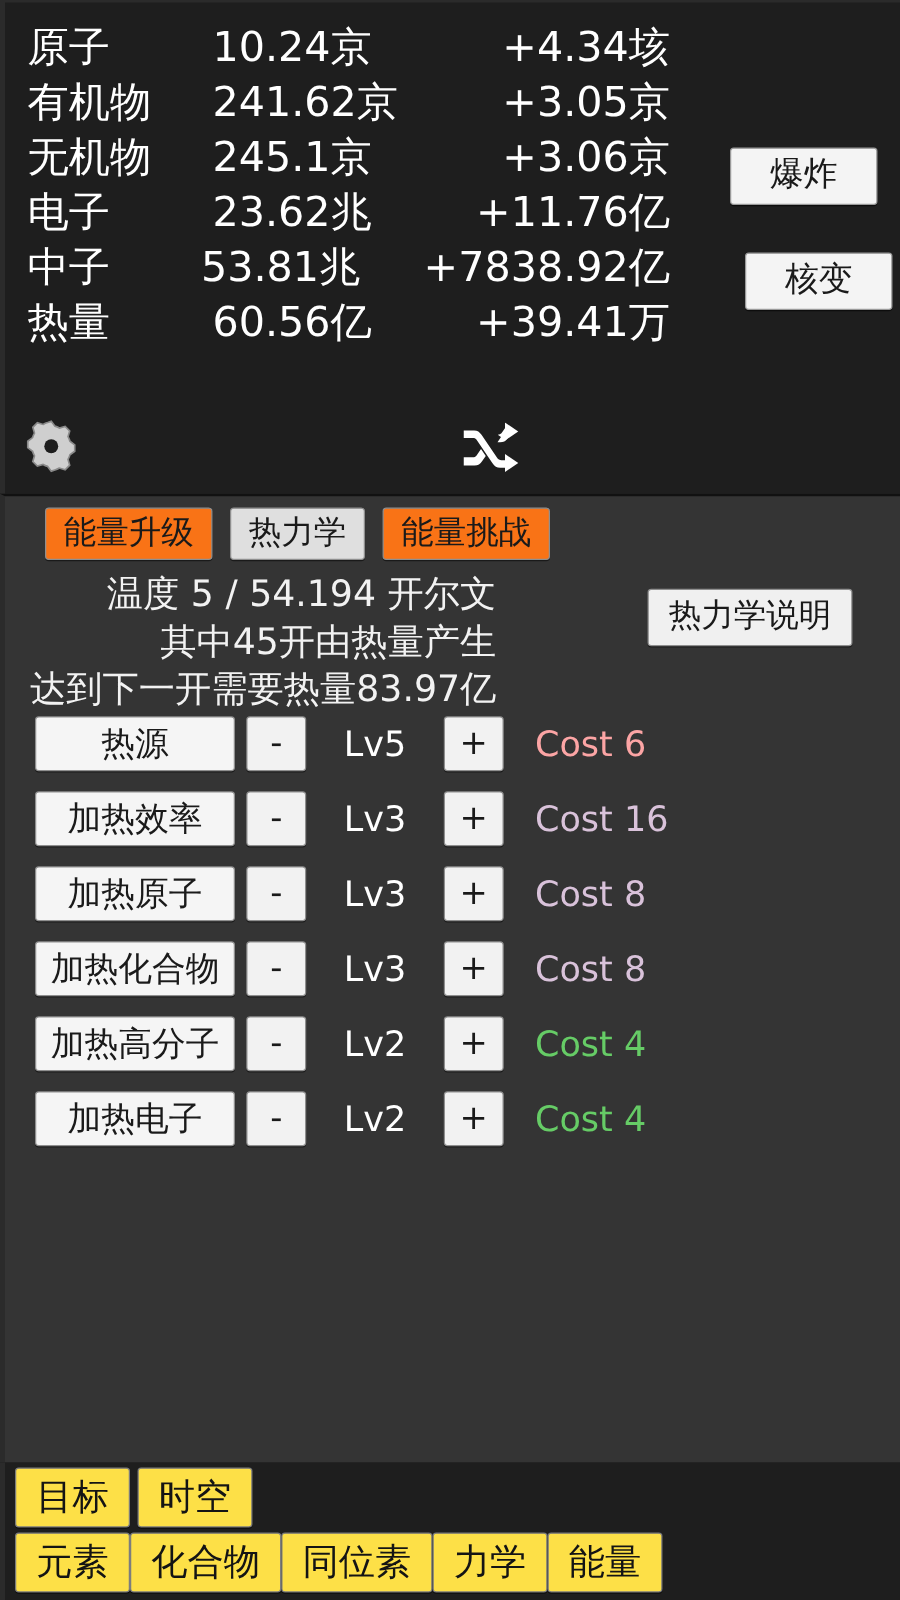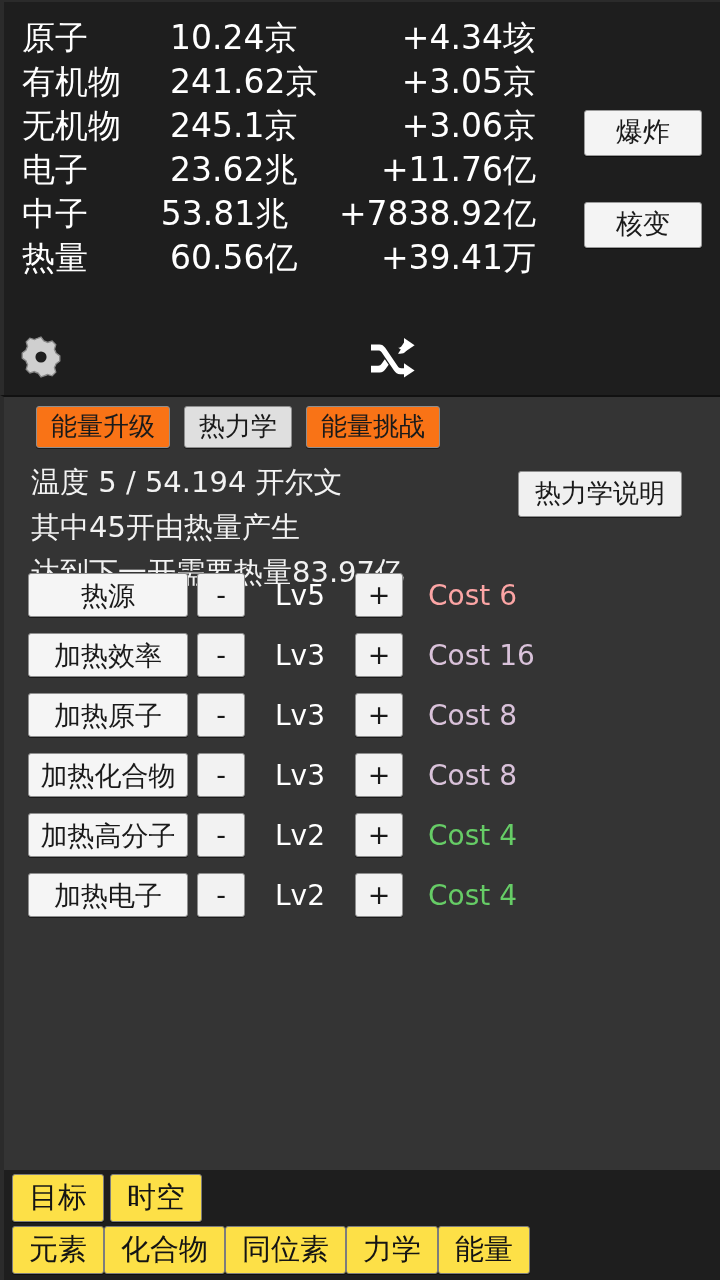--- a/index.html
+++ b/index.html
@@ -77,22 +77,22 @@
     border: 1px solid #9a9a9a;
     border-radius: 3px;
     color: #1a1a1a;
     font-size: 27px;
     line-height: 42px;
     text-align: center;
     box-shadow: 0 1px 0 rgba(0,0,0,.55);
     cursor: pointer;
     user-select: none;
   }
-  .side-btn.explode { right: 18px; top: 108px; }
-  .side-btn.fission { right: 18px; top: 200px; }
+  .side-btn.explode { right: 18px; top: 116px; }
+  .side-btn.fission { right: 6px; top: 200px; }
 
   
   .icon-row {
     position: absolute;
     left: 0;
     right: 0;
     top: 332px;
     height: 62px;
   }
   .gear-icon {
@@ -153,21 +153,21 @@
   
   .thermo-info {
     position: absolute;
     left: 18px;
     top: 58px;
     color: #f2f2f2;
     font-size: 29px;
     line-height: 36px;
     white-space: nowrap;
   }
-  .thermo-info div { margin: 9px; padding: 0; }
+  .thermo-info div { margin: 2px; padding: 0; text-align: right; }
 
   .help-btn {
     position: absolute;
     right: 38px;
     top: 74px;
     background: #f0f0f0;
     border: 1px solid #8f8f8f;
     border-radius: 3px;
     color: #1a1a1a;
     font-size: 26px;

